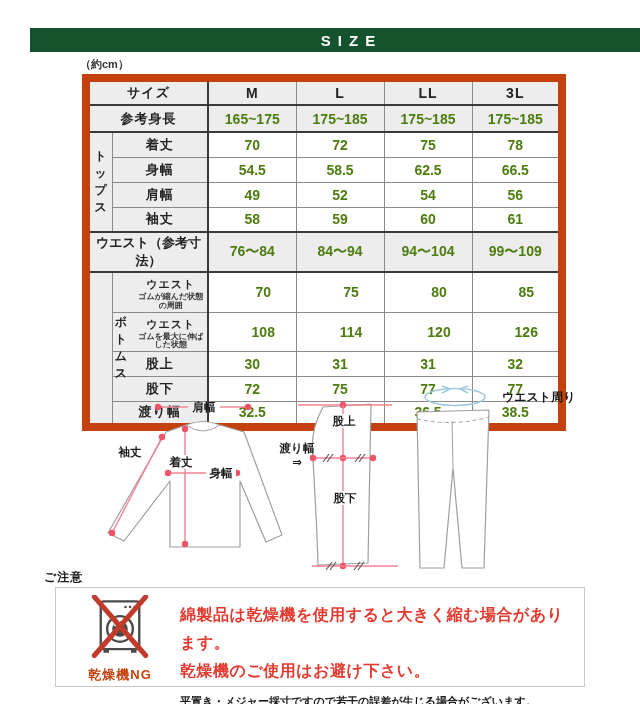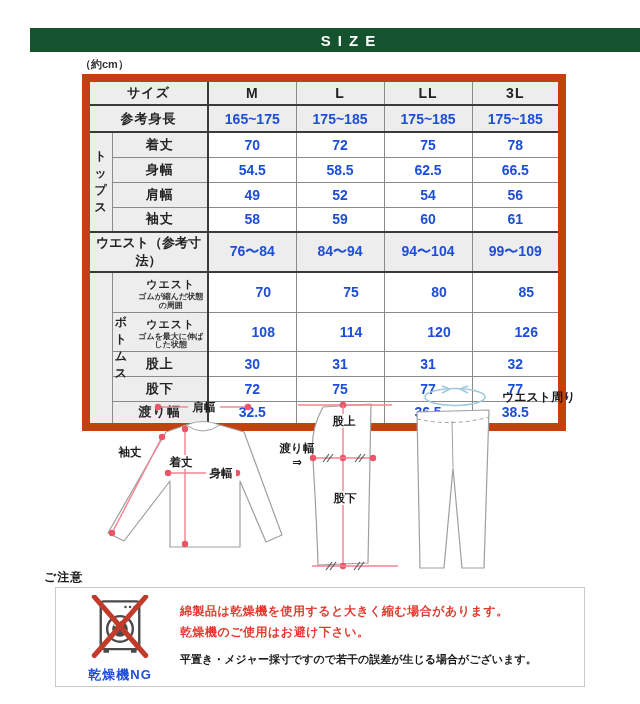--- a/index.html
+++ b/index.html
@@ -32,21 +32,21 @@
     border:1px solid #8a8a8a; text-align:center; vertical-align:middle;
     height:25px; padding:1px 2px; background:#fff;
   }
   .size-table td.gray { background:#ededed; }
   .size-table tr.hrow td { height:27px; }
   .size-table tr.subrow td { height:27px;padding-left:24px; }
   .size-table td.thickB { border-bottom:2px solid #3a3a3a; }
   .size-table td.thickR { border-right:2px solid #3a3a3a; }
   .lbl { font-size:13px; font-weight:700; color:#222; letter-spacing:1px; }
   .hdr { font-size:14px; font-weight:700; color:#222; letter-spacing:1px; }
-  .val { font-size:14px; font-weight:600; color:#1d4ed8; }
+  .val { font-size:14px; font-weight:600; color:#4d7c0f; }
   .sub { display:block; font-size:8px; font-weight:700; color:#333; line-height:1.1; margin-top:1px; letter-spacing:0; }
   .sub:empty { display:none; }
   .vgroup { width:14px; margin:0 auto; font-size:12px; font-weight:700; line-height:1.4;
             word-break:break-all; text-align:center; color:#222; }
   
   .diagrams { position:absolute; left:0; top:385px; width:640px; height:195px; }
   .outline { fill:#fff; stroke:#9f9f9f; stroke-width:1.2; stroke-linejoin:round; }
   .thin    { fill:none; stroke:#9f9f9f; stroke-width:1; }
   .mline   { stroke:#f28391; stroke-width:1.4; fill:none; }
   .mdot    { fill:#ee5467; }
@@ -54,23 +54,23 @@
   .mtext   { font-family:"Liberation Sans","DejaVu Sans",sans-serif; font-size:11.5px; font-weight:700; fill:#1a1a1a; }
   .cyan    { stroke:#9ec9db; stroke-width:1.5; fill:none; }
   .wbg     { fill:#fff; }
   
   .caution-heading { position:absolute; left:44px; top:569px; font-size:12px; font-weight:700; color:#1a1a1a; letter-spacing:1px; }
   .caution-box {
     position:absolute; left:55px; top:587px; width:530px; height:100px;
     background:#fff; border:1px solid #c9c9c9;
   }
   .dryer-wrap { position:absolute; left:16px; top:7px; width:96px; text-align:center; }
-  .dryer-ng { display:block; margin-top:1px; font-size:13px; font-weight:700; color:#1d4ed8; letter-spacing:1px; }
+  .dryer-ng { display:block; margin-top:1px; font-size:13px; font-weight:700; color:#c2410c; letter-spacing:1px; }
   .caution-text { position:absolute; left:124px; top:13px; width:395px; }
-  .warn-line { font-size:12px; font-weight:700; color:#e23a2e; letter-spacing:0.5px; line-height:1.75; }
+  .warn-line { font-size:16px; font-weight:700; color:#e23a2e; letter-spacing:0.5px; line-height:1.75; }
   .note-line { font-size:11px; font-weight:700; color:#1a1a1a; margin-top:9px; letter-spacing:0; }
 </style>
 </head>
 <body>
 
 <div class="page">
 
   <div class="size-bar">
     <span>SIZE</span>
   </div>

